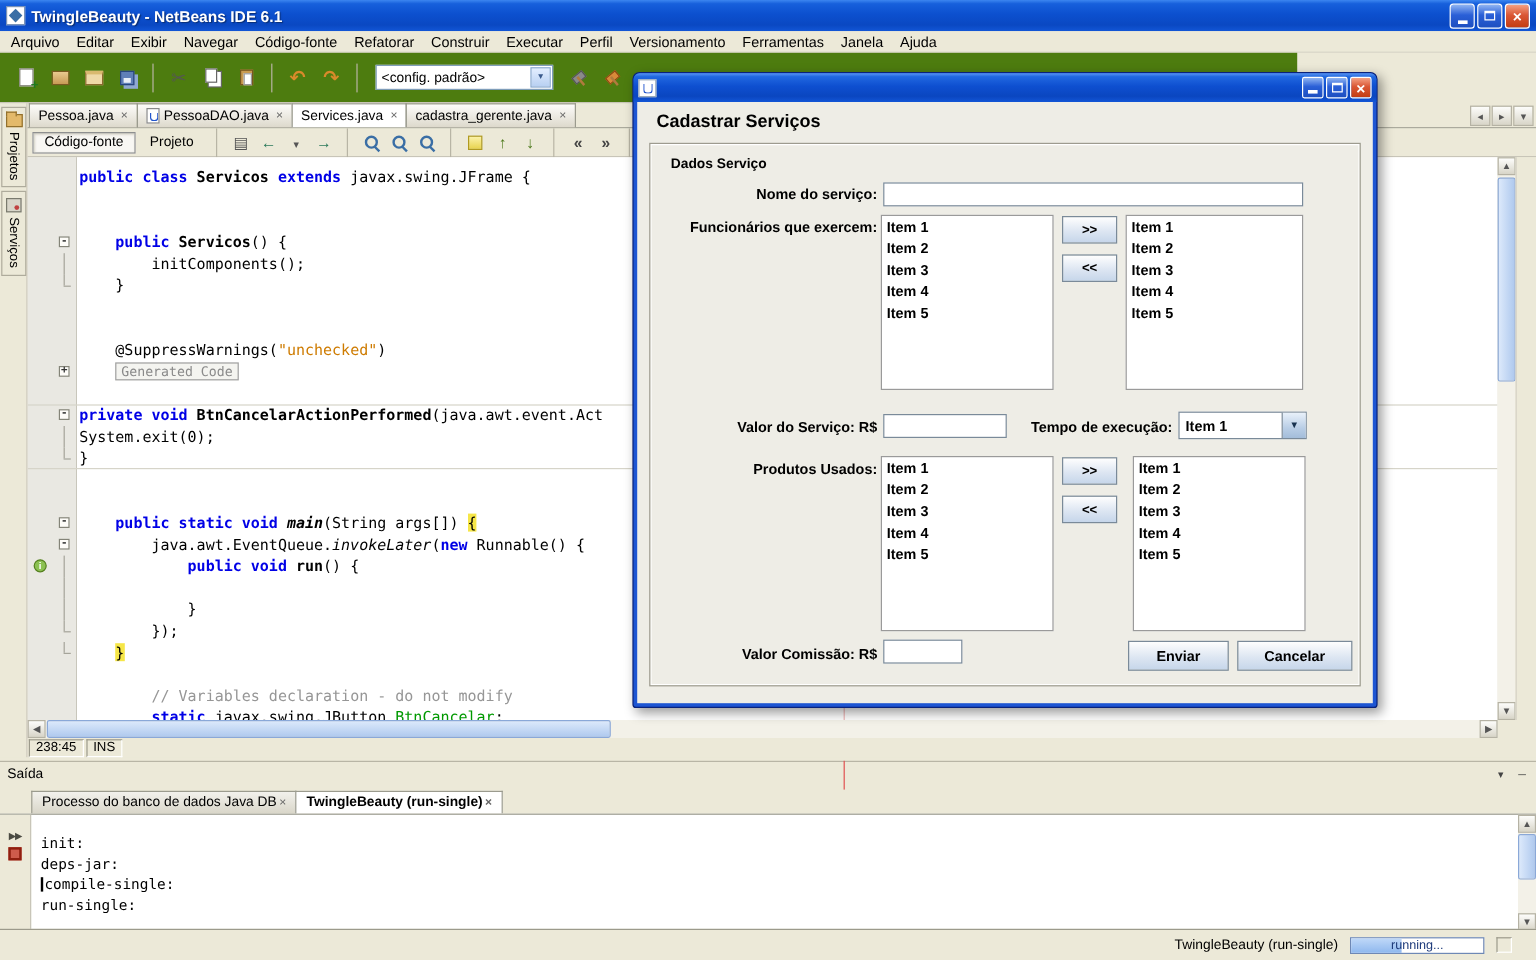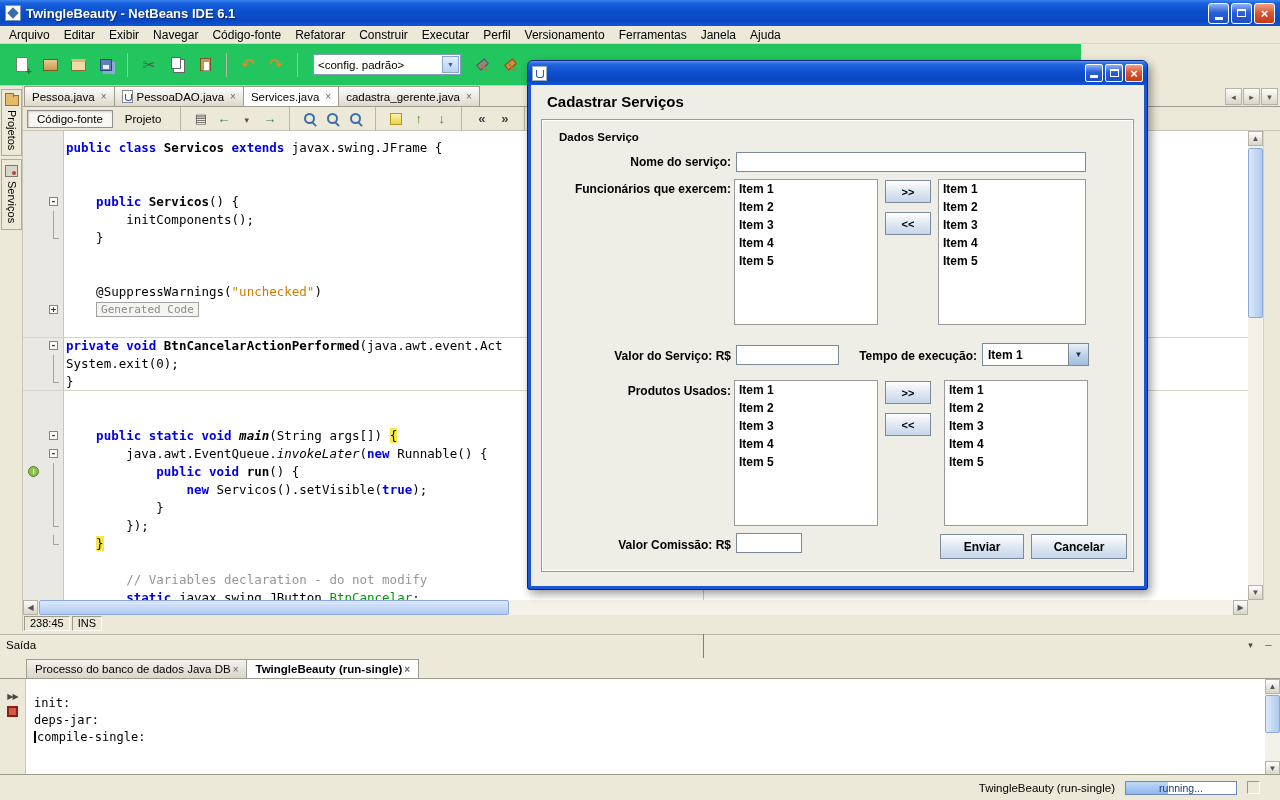--- a/index.html
+++ b/index.html
@@ -20,21 +20,21 @@
     color:#fff; font:bold 13px/13px "Liberation Sans",sans-serif; cursor:default; }
   .winbtn.wb-close { background:linear-gradient(#F4A183,#DA5735 45%,#C33C12); }
   .winbtn.sm { width:18px; height:18px; border-radius:2px; }
   .glyph-minimize { align-self:flex-end; margin-bottom:3px; width:8px; height:3px; background:#fff; }
   .glyph-maximize { width:9px; height:8px; border:1px solid #fff; border-top-width:2px; }
 
   
   #menubar { position:absolute; left:0; top:26px; width:1280px; height:18px; background:#ECE9D8;
     border-bottom:1px solid #D8D5C8; display:flex; align-items:center; padding-left:2px; }
   .mitem { padding:1px 7px; font-size:12px; }
-  #toolbar { position:absolute; left:0; top:44px; width:1081px; height:42px; background:#22c55e;
+  #toolbar { position:absolute; left:0; top:44px; width:1081px; height:42px; background:#4d7c0f;
     border-bottom:1px solid #C9C6B8; display:flex; align-items:center; padding-left:8px; }
   .tbgroup { display:flex; align-items:center; }
   .tbi { width:28px; height:28px; display:flex; align-items:center; justify-content:center; }
   .tsep { width:1px; height:24px; background:#B8B5A5; margin:0 7px; display:inline-block; }
   .ic { display:inline-block; position:relative; }
 
   .i-new-file { width:12px; height:15px; background:#fff; border:1px solid #7A7A6E; }
   .i-new-file::after { content:"+"; position:absolute; right:-5px; bottom:-6px; color:#1F7A1F; font:bold 11px/11px "Liberation Sans",sans-serif; }
   .i-new-project { width:15px; height:12px; background:linear-gradient(#E9C98F,#C89A55); border:1px solid #7A5A22; }
   .i-open-project { width:15px; height:12px; background:#EFD9A8; border:1px solid #8A6A2F; border-top:3px solid #D9B96F; }
@@ -484,21 +484,20 @@
           <span class="ctext"><span class="tk-d">        java.awt.EventQueue.</span><span class="tk-i">invokeLater</span><span class="tk-d">(</span><span class="tk-k">new </span><span class="tk-d">Runnable() {</span></span>
         </div>
         <div class="crow">
           <span class="gut gline">
             <span class="badge">i</span>
           </span>
           <span class="ctext"><span class="tk-d">            </span><span class="tk-k">public void </span><span class="tk-b">run</span><span class="tk-d">() {</span></span>
         </div>
         <div class="crow">
           <span class="gut gline"></span>
-          <span class="ctext"><span class="tk-d">                </span><span class="tk-k">new </span><span class="tk-d">Servicos().setVisible(</span><span class="tk-k">true</span><span class="tk-d">);</span></span>
         </div>
         <div class="crow">
           <span class="gut gline"></span>
           <span class="ctext"><span class="tk-d">            }</span></span>
         </div>
         <div class="crow">
           <span class="gut gend"></span>
           <span class="ctext"><span class="tk-d">        });</span></span>
         </div>
         <div class="crow">
@@ -560,20 +559,21 @@
       </div>
     <div id="outbody">
       <div id="outgutter">
           <span class="obtn o-rerun"></span>
           <span class="obtn o-stop"></span>
         </div>
       <div id="outlines">
           <div class="oline"><span>init:</span></div>
           <div class="oline"><span>deps-jar:</span></div>
           <div class="oline"><span class="ocaret"></span><span>compile-single:</span></div>
+          <div class="oline"><span>run-single:</span></div>
         </div>
       <div id="outscroll">
         <span class="sb-btn sb-abs-l">▲</span>
         <div class="sb-thumb" id="othumb"></div>
         <span class="sb-btn sb-abs-b">▼</span>
       </div>
     </div>
   </div>
 
   <div id="statusbar">

